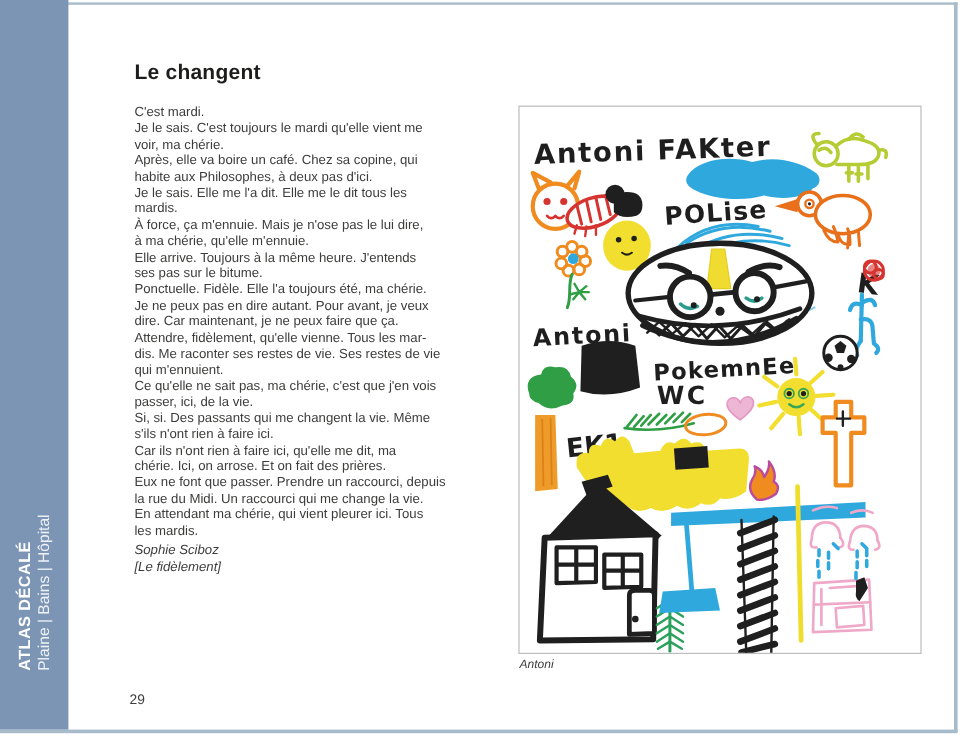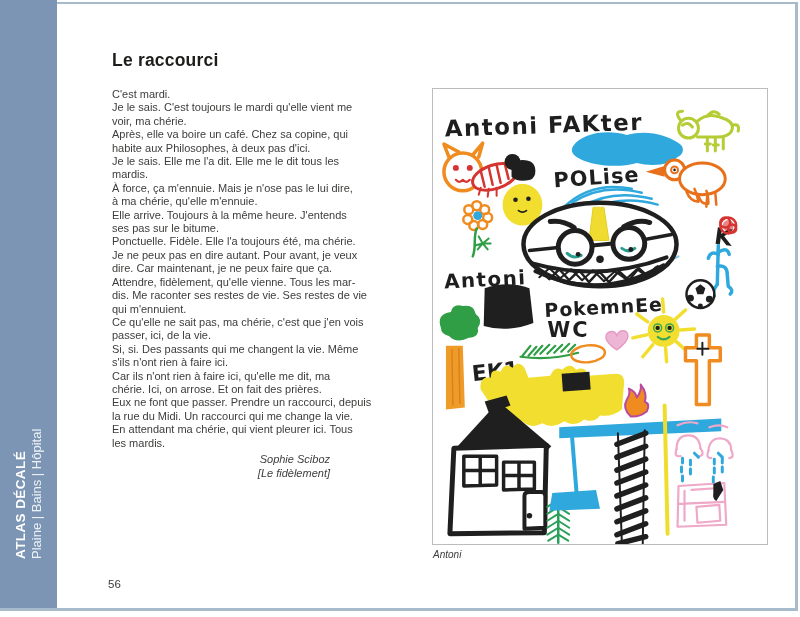--- a/index.html
+++ b/index.html
@@ -10,21 +10,21 @@
   #edge-bottom{left:0;top:608px;width:798px;height:3px;}
   .sidebar{position:absolute;left:0;top:0;width:57px;height:608px;z-index:2;}
   .sidebar-text{position:absolute;left:-45px;top:467px;width:150px;height:34px;
     transform:rotate(-90deg);color:#ffffff;text-align:left;white-space:nowrap;}
   .sb-title{font-size:13.5px;font-weight:bold;letter-spacing:.4px;line-height:16px;}
   .sb-sub{font-size:13px;line-height:16px;color:#eef2f7;}
   .page-title{position:absolute;left:112px;top:50px;margin:0;font-size:17.5px;
     font-weight:bold;color:#1d1d1b;letter-spacing:.2px;}
   .body-text{position:absolute;left:112px;top:88px;width:314px;font-size:11px;
     line-height:13.4px;color:#3c3c3b;white-space:pre-line;}
-  .attribution{position:absolute;left:112px;top:453px;width:218px;text-align:right;
+  .attribution{position:absolute;left:112px;top:453px;width:218px;text-align:left;
     font-style:italic;font-size:11px;line-height:13.5px;color:#3c3c3b;}
   .figure-frame{position:absolute;left:432px;top:88px;width:336px;height:457px;
     border:1px solid #bcbcbc;box-sizing:border-box;background:#fff;}
   .figure-frame svg{display:block;width:334px;height:455px;}
   .figure-caption{position:absolute;left:433px;top:549px;font-size:10px;
     font-style:italic;color:#3c3c3b;}
   .pagenum{position:absolute;left:108px;top:578px;font-size:11.5px;color:#3c3c3b;}
   svg .hand{font-family:"DejaVu Sans",sans-serif;font-weight:bold;fill:#1e1e1e;}
   svg *{stroke-linecap:round;stroke-linejoin:round;}
 </style>
@@ -35,21 +35,21 @@
 <div id="edge-right" class="edge" style="background-color: rgb(167, 187, 203);"></div>
 <div id="edge-bottom" class="edge" style="background-color: rgb(167, 187, 203);"></div>
 
 <aside class="sidebar" style="background-color: rgb(124, 149, 180);">
   <div class="sidebar-text">
     <div class="sb-title">ATLAS DÉCALÉ</div>
     <div class="sb-sub">Plaine | Bains | Hôpital</div>
   </div>
 </aside>
 
-<h1 class="page-title">Le raccourci</h1>
+<h1 class="page-title">Le changent</h1>
 
 <div class="body-text">C'est mardi.
 Je le sais. C'est toujours le mardi qu'elle vient me
 voir, ma chérie.
 Après, elle va boire un café. Chez sa copine, qui
 habite aux Philosophes, à deux pas d'ici.
 Je le sais. Elle me l'a dit. Elle me le dit tous les
 mardis.
 À force, ça m'ennuie. Mais je n'ose pas le lui dire,
 à ma chérie, qu'elle m'ennuie.
@@ -302,13 +302,13 @@
       <path d="M283,372 l0,5 M283,381 l0,5 M282,390 l0,5 M291,371 l0,5 M291,380 l0,5"></path>
       <path d="M263,366 l4,4 M287,366 l4,4"></path>
     </g>
     <path d="M282,397 l7,-3 l3,9 l-7,11 q-4,-2 -3,-8 z" fill="#1f1f1f"></path>
   </g>
 </svg>
 </div>
 
 <div class="figure-caption">Antoni</div>
 
-<div class="pagenum">56</div>
+<div class="pagenum">29</div>
 
 </body></html>

